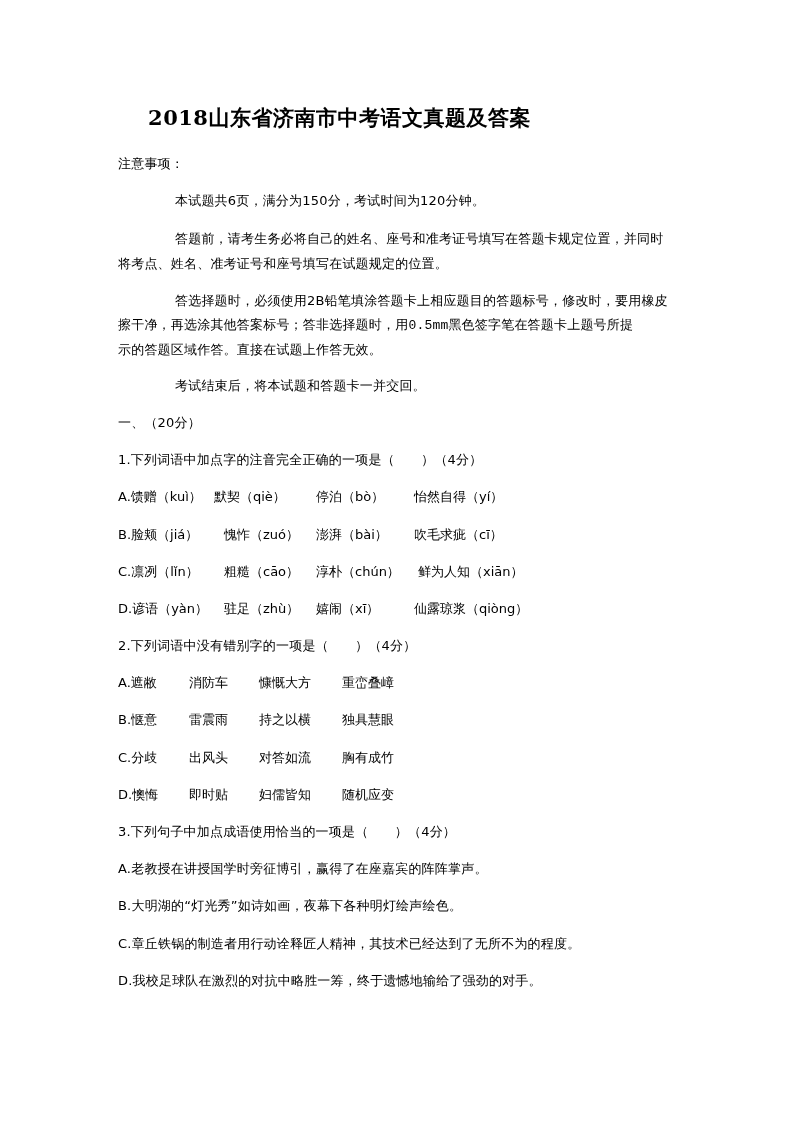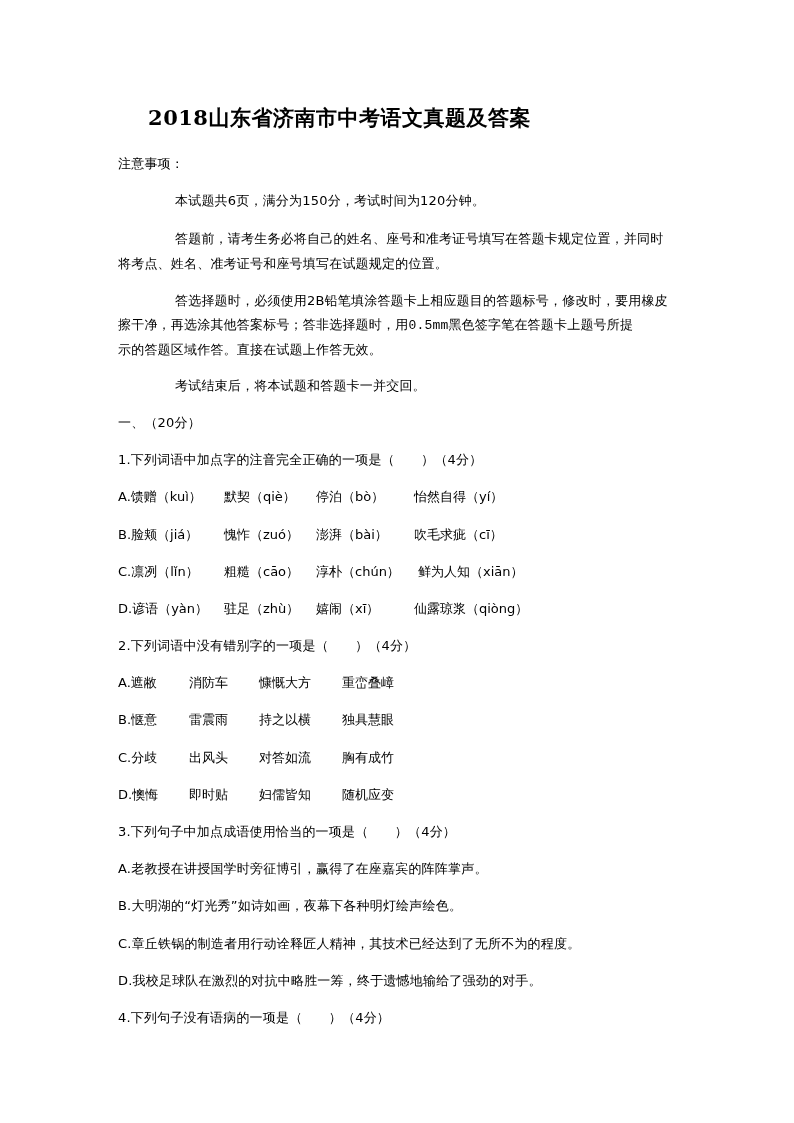--- a/index.html
+++ b/index.html
@@ -75,21 +75,21 @@
   <div class="line" style="top:340px;">示的答题区域作答。直接在试题上作答无效。</div>
 
   <div class="line indent" style="top:376px;">考试结束后，将本试题和答题卡一并交回。</div>
 
   <div class="line" style="top:413px;">一、（20分）</div>
 
   <div class="line" style="top:450px;">1.下列词语中加点字的注音完全正确的一项是（　　）（4分）</div>
 
   <div class="opt-row" style="top:487px;">
     <span class="cell" style="left:0px;"><span>A.</span><span>馈赠（kuì）</span></span>
-    <span class="cell" style="left:106px;">默契（qiè）</span>
+    <span class="cell" style="left:96px;">默契（qiè）</span>
     <span class="cell" style="left:198px;">停泊（bò）</span>
     <span class="cell" style="left:296px;">怡然自得（yí）</span>
   </div>
 
   <div class="opt-row" style="top:525px;">
     <span class="cell" style="left:0px;"><span>B.</span><span>脸颊（jiá）</span></span>
     <span class="cell" style="left:106px;">愧怍（zuó）</span>
     <span class="cell" style="left:198px;">澎湃（bài）</span>
     <span class="cell" style="left:296px;">吹毛求疵（cī）</span>
   </div>
@@ -141,15 +141,14 @@
   <div class="line" style="top:822px;">3.下列句子中加点成语使用恰当的一项是（　　）（4分）</div>
 
   <div class="line" style="top:859px;text-align:right;"><span>A.</span><span>老教授在讲授国学时旁征博引，赢得了在座嘉宾的阵阵掌声。</span></div>
 
   <div class="line" style="top:896px;"><span>B.</span><span>大明湖的“灯光秀”如诗如画，夜幕下各种明灯绘声绘色。</span></div>
 
   <div class="line" style="top:934px;"><span>C.</span><span>章丘铁锅的制造者用行动诠释匠人精神，其技术已经达到了无所不为的程度。</span></div>
 
   <div class="line" style="top:971px;"><span>D.</span><span>我校足球队在激烈的对抗中略胜一筹，终于遗憾地输给了强劲的对手。</span></div>
 
-  <div class="line" style="top:1008px;">4.下列句子没有语病的一项是（　　）（4分）</div>
 
 </div>
 
 </body></html>

